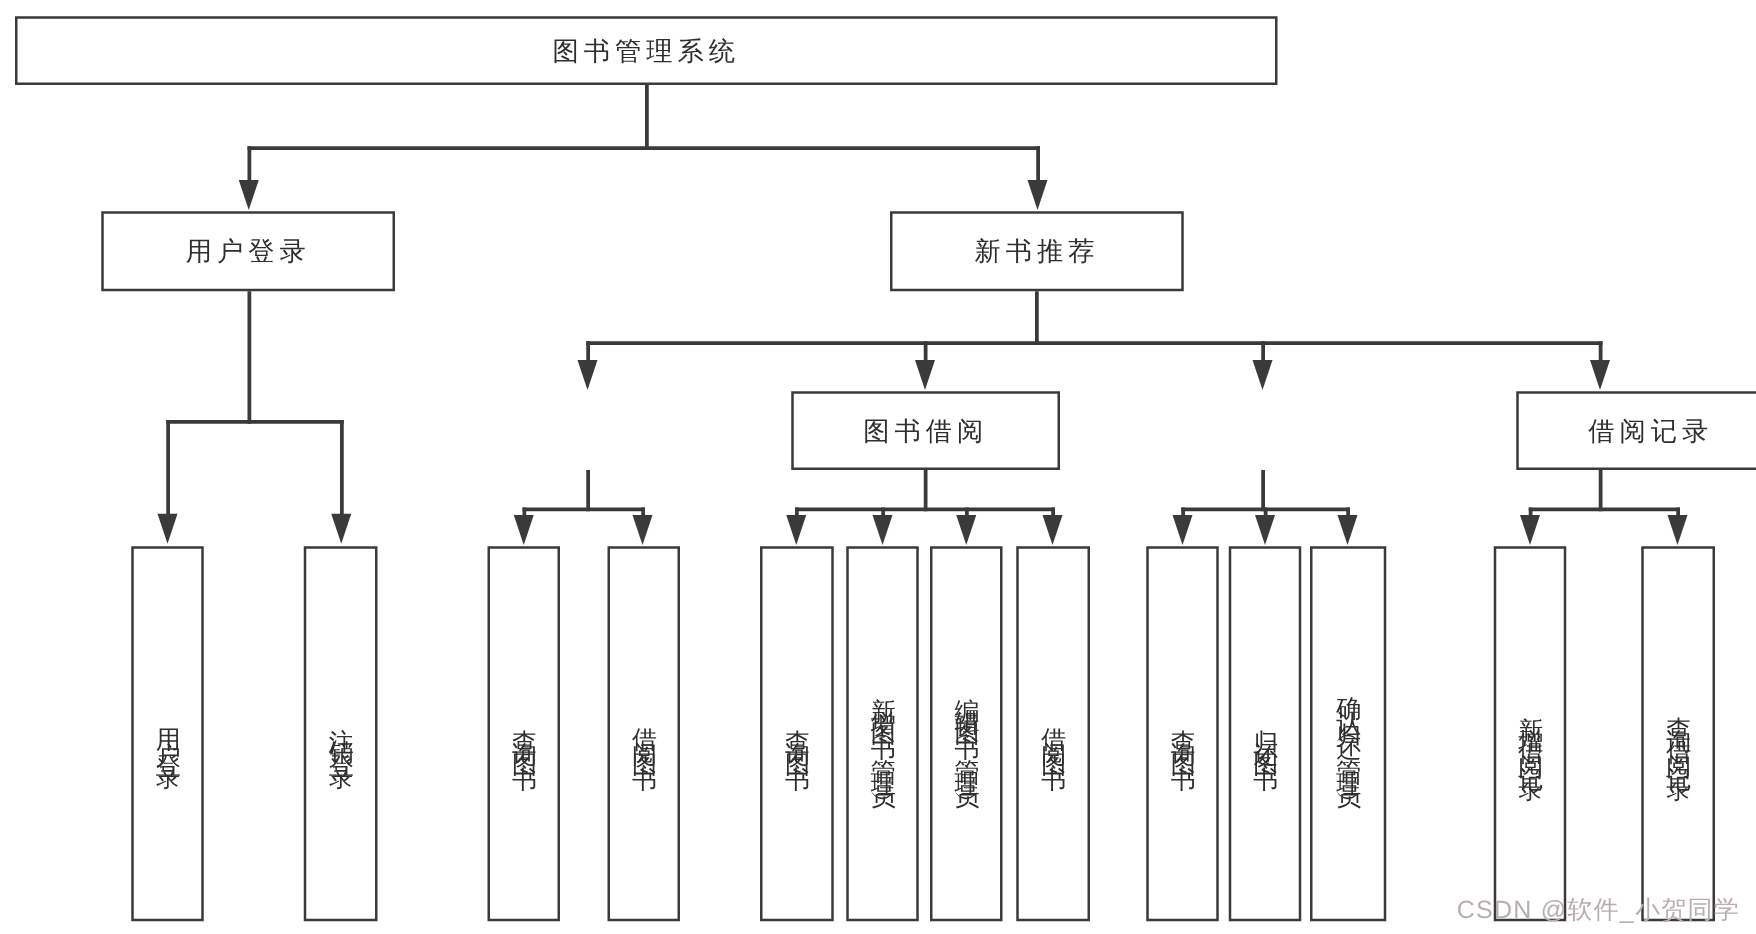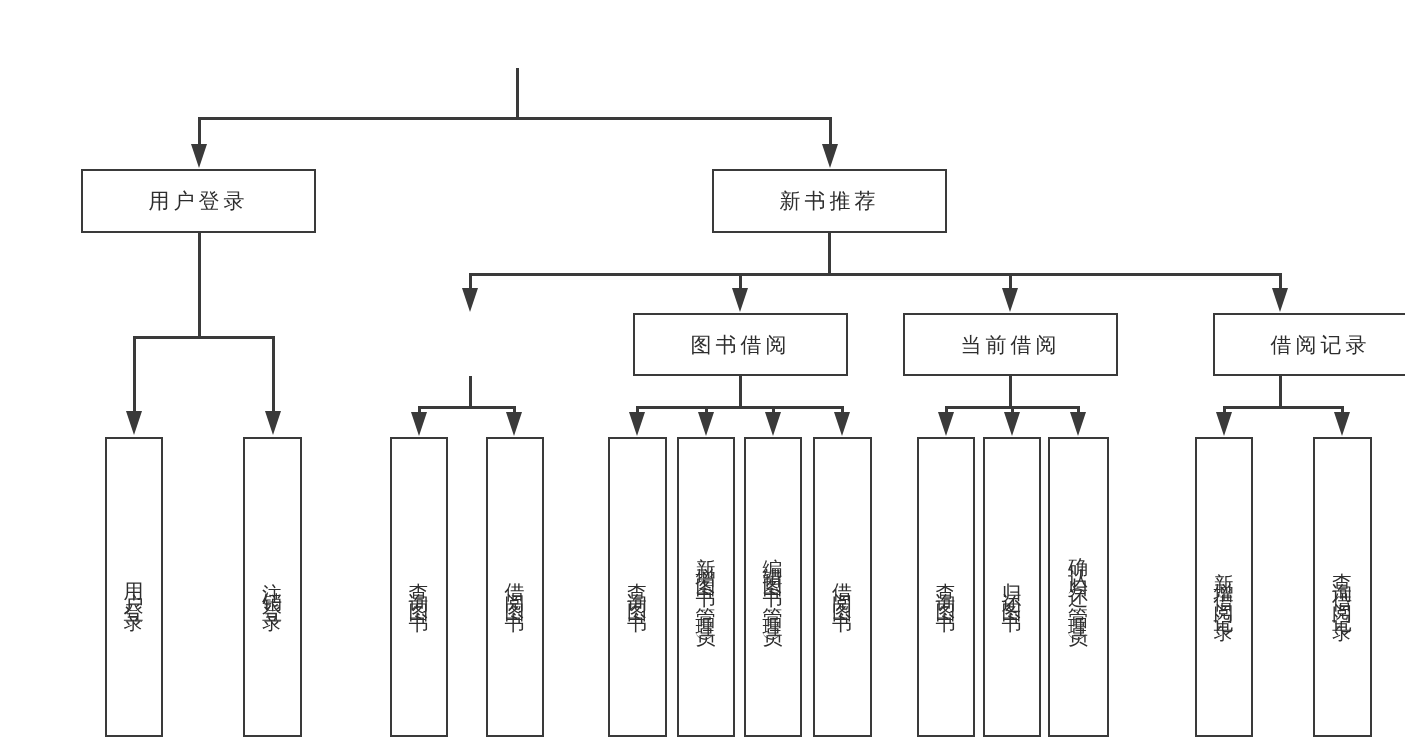--- a/index.html
+++ b/index.html
@@ -32,20 +32,23 @@
   .watermark {
     position:absolute; top:714px; right:13px; font-size:20px;
     color:#b9aeae; letter-spacing:1px; z-index:5; white-space:nowrap;
   }
 </style>
 </head>
 <body>
 
 <div class="canvas">
 
+  <div class="node" style="left:12px;top:13px;width:1010px;height:55px;">
+    <span>图书管理系统</span>
+  </div>
 
   <div class="vline" style="left:515.5px;top:68px;height:52px;"></div>
   <div class="hline" style="left:197.5px;top:117px;width:634px;"></div>
   <div class="vline" style="left:197.5px;top:117px;height:28px;"></div>
   <div class="arrow" style="left:191px;top:144px;"></div>
   <div class="vline" style="left:828.5px;top:117px;height:28px;"></div>
   <div class="arrow" style="left:822px;top:144px;"></div>
 
   <div class="node" style="left:81px;top:169px;width:235px;height:64px;">
     <span>用户登录</span>
@@ -67,23 +70,20 @@
   <div class="arrow" style="left:462px;top:288px;"></div>
   <div class="vline" style="left:738.5px;top:273px;height:16px;"></div>
   <div class="arrow" style="left:732px;top:288px;"></div>
   <div class="vline" style="left:1008.5px;top:273px;height:16px;"></div>
   <div class="arrow" style="left:1002px;top:288px;"></div>
   <div class="vline" style="left:1278.5px;top:273px;height:16px;"></div>
   <div class="arrow" style="left:1272px;top:288px;"></div>
 
   <div class="node" style="left:633px;top:313px;width:215px;height:63px;align-items:center;">
     <span>图书借阅</span>
-  </div>
-  <div class="node" style="left:903px;top:313px;width:215px;height:63px;">
-    <span>当前借阅</span>
   </div>
   <div class="node" style="left:1173px;top:313px;width:215px;height:63px;margin-left:40px;">
     <span>借阅记录</span>
   </div>
 
   <div class="vline" style="left:468.5px;top:376px;height:33px;"></div>
   <div class="hline" style="left:417.5px;top:406px;width:98px;"></div>
   <div class="vline" style="left:417.5px;top:406px;height:7px;"></div>
   <div class="arrow" style="left:411px;top:412px;"></div>
   <div class="vline" style="left:512.5px;top:406px;height:7px;"></div>
@@ -153,14 +153,15 @@
     <span>确认归还（管理员）</span>
   </div>
 
   <div class="leaf" style="left:1195px;width:58px;">
     <span>新增借阅记录</span>
   </div>
   <div class="leaf" style="left:1313px;width:59px;">
     <span>查询借阅记录</span>
   </div>
 
+  <div class="watermark">CSDN @软件_小贺同学</div>
 
 </div>
 
 </body></html>

